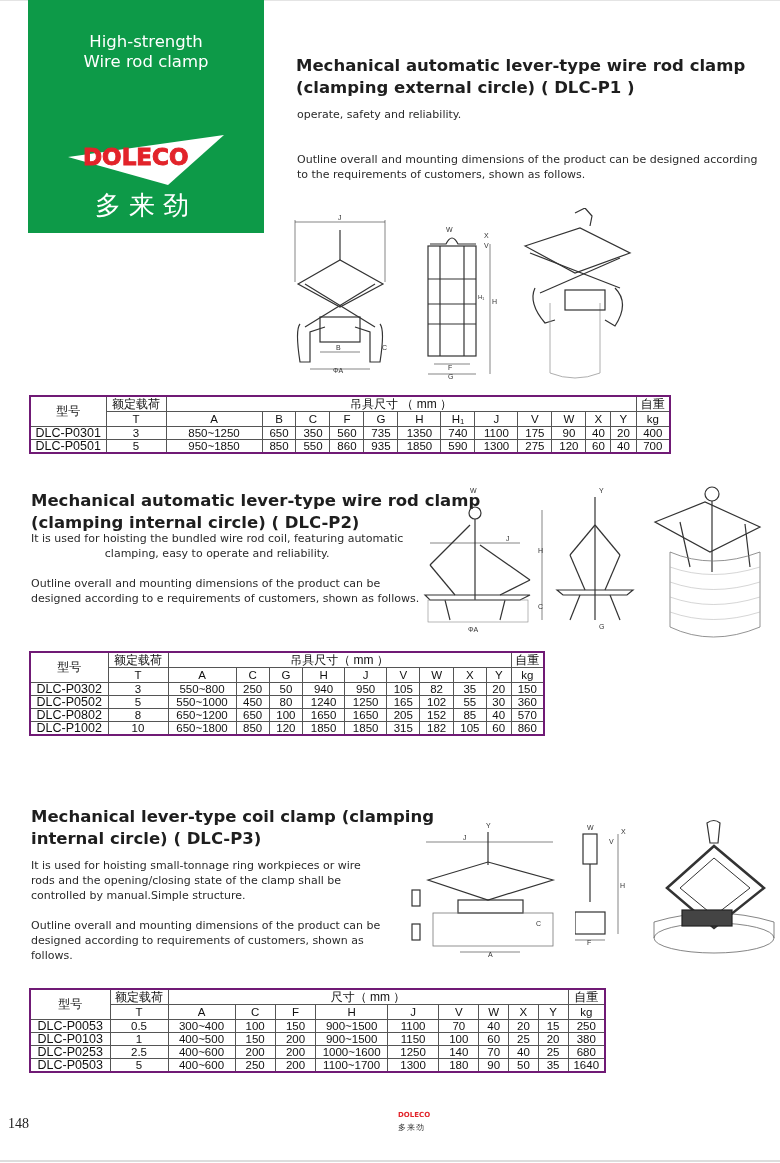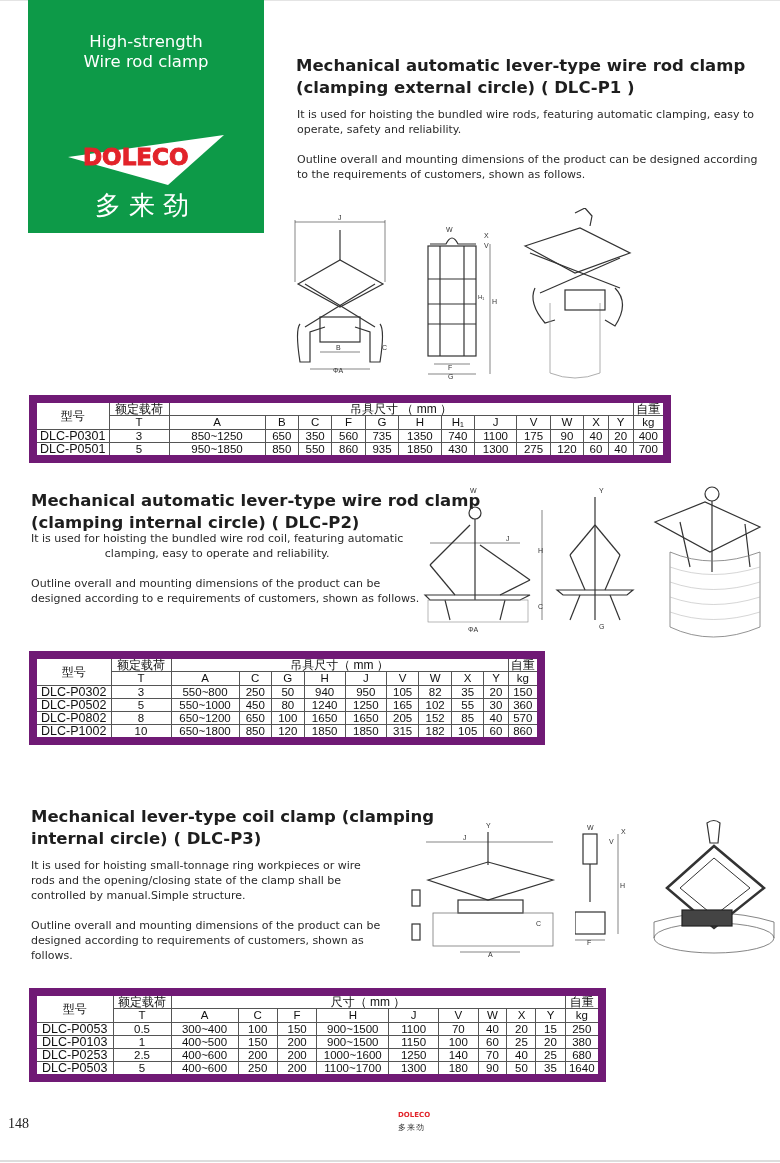--- a/index.html
+++ b/index.html
@@ -12,21 +12,21 @@
   .logo-text { position: absolute; left: 55px; top: 144px; color: #e2232a; font-weight: bold; font-size: 23px; letter-spacing: 0px; font-family: "DejaVu Sans", sans-serif; -webkit-text-stroke: 1px #e2232a; }
   .banner-cn { position: absolute; left: 0; width: 100%; top: 188px; text-align: center; color: #fff; font-size: 26px; letter-spacing: 8px; font-family: "DejaVu Sans", sans-serif; }
 
   .title { position: absolute; font-weight: bold; color: #1e1e1e; font-size: 16.5px; line-height: 22px; font-family: "DejaVu Sans", sans-serif; }
   .para { position: absolute; font-size: 11px; line-height: 15px; color: #2a2a2a; font-family: "DejaVu Sans", sans-serif; }
 
   .fig { position: absolute; }
 
   table.spec { position: absolute; border-collapse: collapse; font-family: "Liberation Sans", sans-serif; font-size: 11.5px; color: #111; }
   table.spec td { border: 1px solid #555; text-align: center; height: 13px; line-height: 12px; padding: 0 2px; white-space: nowrap; }
-  table.spec { border: 8px solid #701a75; }
+  table.spec { border: 2px solid #701a75; }
   table.spec td.cn { font-size: 12px; }
   table.spec td.model { font-size: 12.5px; }
 
   .page-num { position: absolute; left: 8px; top: 1116px; font-family: "Liberation Serif", serif; font-size: 14px; color: #222; }
   .footer-logo { position: absolute; left: 398px; top: 1111px; color: #e2232a; font-weight: bold; font-size: 7px; font-family: "DejaVu Sans", sans-serif; }
   .footer-cn { position: absolute; left: 398px; top: 1122px; color: #333; font-size: 8px; letter-spacing: 1px; font-family: "DejaVu Sans", sans-serif; }
   .bottom-rule { position: absolute; left: 0; top: 1160px; width: 780px; height: 2px; background: #ddd; }
   .top-rule { position: absolute; left: 0; top: 0; width: 780px; height: 1px; background: #e4e4e4; }
 </style>
 </head>
@@ -44,21 +44,20 @@
   </svg>
   <div class="logo-text">DOLECO</div>
   <div class="banner-cn">多来劲</div>
 </div>
 
 <div class="title" style="left:296px; top:55px;">
   <div>Mechanical automatic lever-type wire rod clamp</div>
   <div> (clamping external circle) ( DLC-P1 )</div>
 </div>
 <div class="para" style="left:297px; top:107px;">
-  <div>It is used for hoisting the bundled wire rods, featuring automatic clamping, easy to</div>
   <div>operate,  safety and reliability.</div>
 </div>
 <div class="para" style="left:297px; top:152px;">
   <div>Outline overall and mounting dimensions of the product can be designed according</div>
   <div>to the requirements of customers, shown as follows.</div>
 </div>
 
 <svg class="fig" style="left:290px; top:212px;" width="100" height="162" viewBox="0 0 100 162" fill="none" stroke="#333" stroke-width="1.2">
   <line x1="5" y1="8" x2="5" y2="70" stroke-width="0.6"></line>
   <line x1="95" y1="8" x2="95" y2="70" stroke-width="0.6"></line>
@@ -152,21 +151,21 @@
   </tr>
   <tr>
     <td class="model">DLC-P0501</td>
     <td>5</td>
     <td>950~1850</td>
     <td>850</td>
     <td>550</td>
     <td>860</td>
     <td>935</td>
     <td>1850</td>
-    <td>430</td>
+    <td>590</td>
     <td>1300</td>
     <td>275</td>
     <td>120</td>
     <td>60</td>
     <td>40</td>
     <td>700</td>
   </tr>
 </tbody>
   </table>
 

